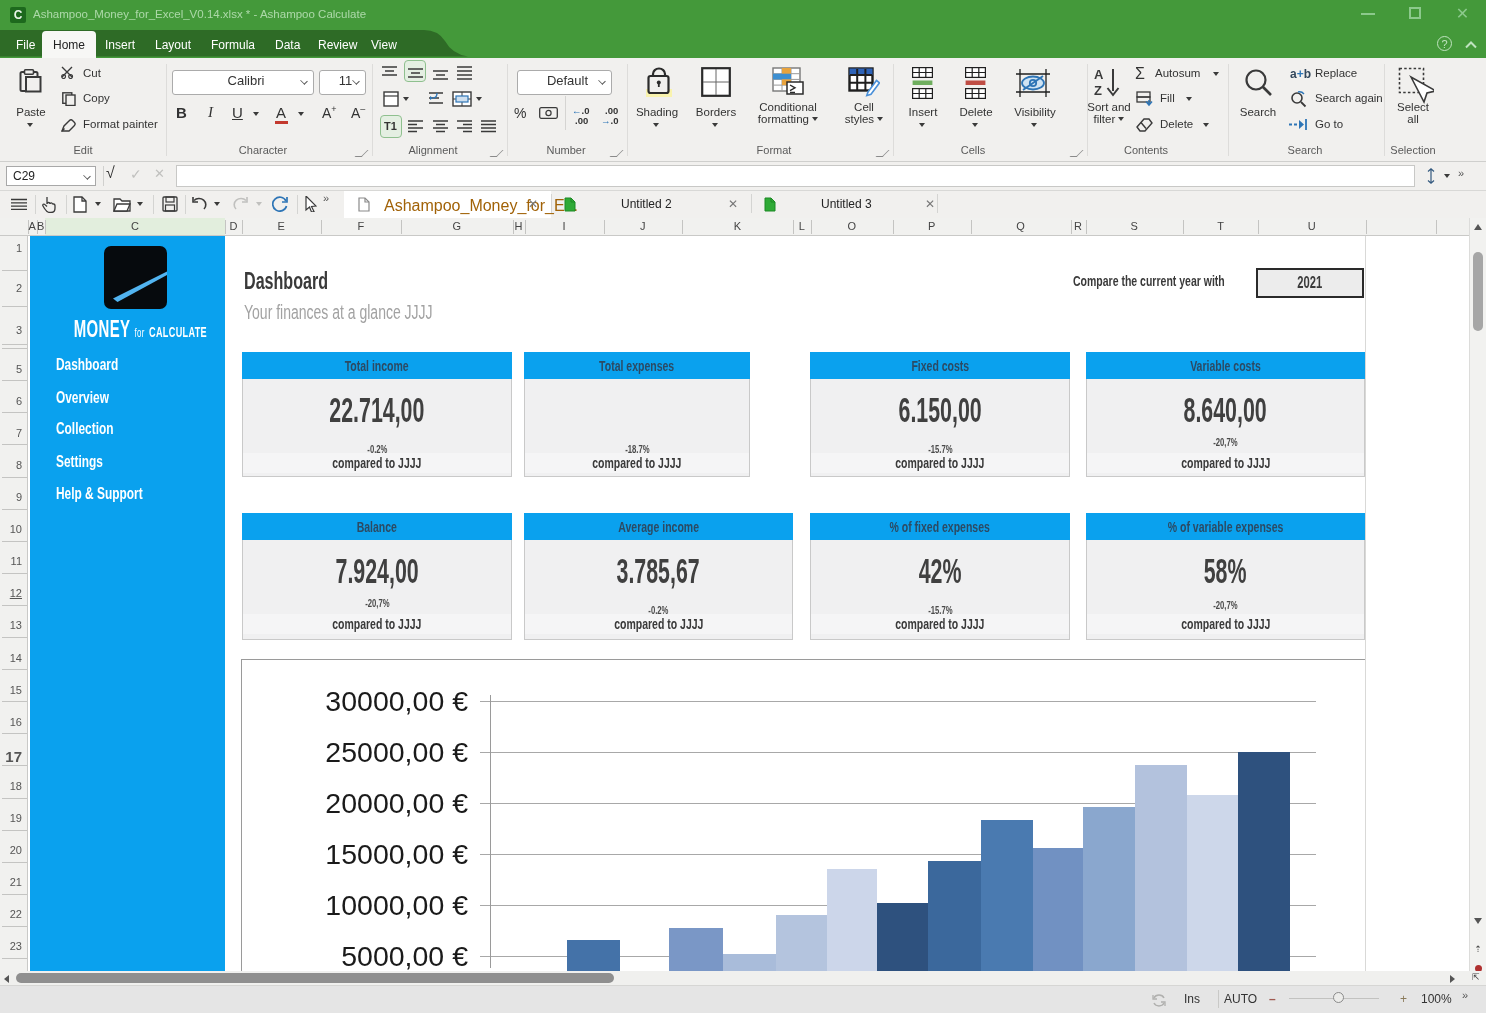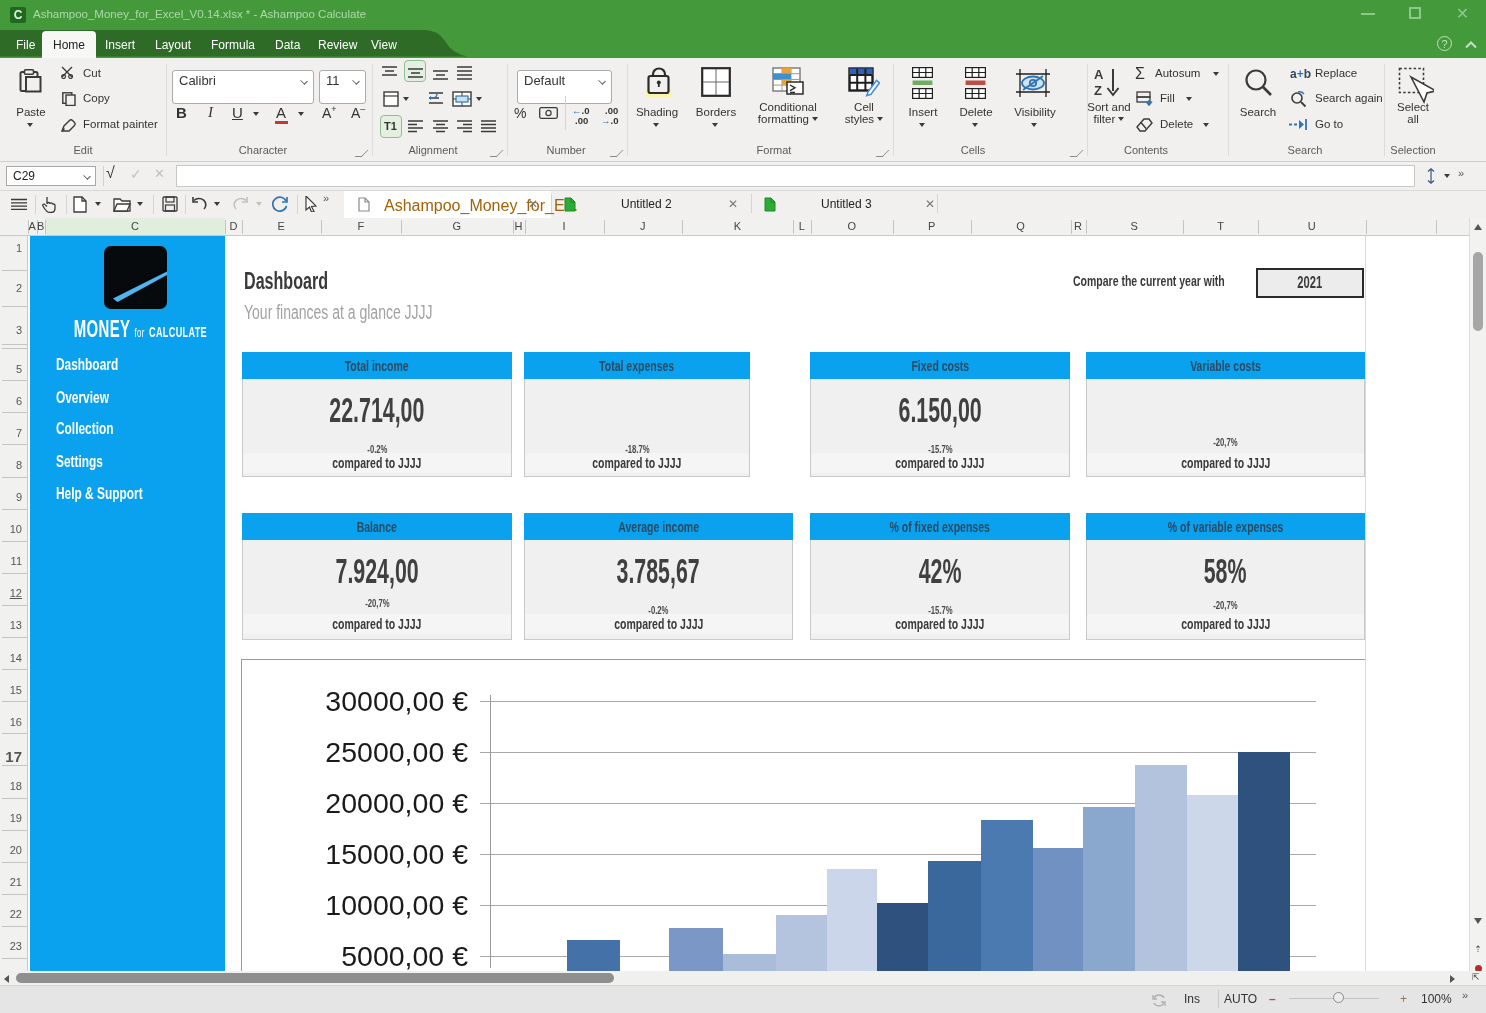--- a/index.html
+++ b/index.html
@@ -270,21 +270,21 @@
       <path d="M13,10 L26,35 L29,26 L38,24 Z" fill="#fff" stroke="#3a3a3a" stroke-width="1.6"></path>
     </svg>
 <div class="ab ctr" style="left:1383px;top:43px;width:60px;">Select<br>all</div>
 </div>
 <style>
 #ribbon .sep { top:6px; width:1px; height:92px; background:#dddcda; }
 #ribbon .slab { top:86px; text-align:center; font-size:11px; color:#5a5a5a; }
 #ribbon .corner { top:92px; width:7px; height:7px; border-right:1.5px solid #8a8a8a; border-bottom:1.5px solid #8a8a8a; transform:skew(-45deg) translateX(-3px); }
 #ribbon .arr { width:0;height:0;border-left:3.5px solid transparent;border-right:3.5px solid transparent;border-top:4px solid #3a3a3a; }
 #ribbon .arrin { display:inline-block;width:0;height:0;border-left:3.5px solid transparent;border-right:3.5px solid transparent;border-top:4px solid #3a3a3a;vertical-align:2px; }
-#ribbon .combo { height:34px; background:#fff; border:1px solid #ababab; border-radius:3px; line-height:19px; }
+#ribbon .combo { height:25px; background:#fff; border:1px solid #ababab; border-radius:3px; line-height:19px;text-align:center; }
 #ribbon .combo .chv { position:absolute; right:6px; top:7px; width:6px;height:6px; border-right:1.5px solid #555; border-bottom:1.5px solid #555; transform:rotate(45deg) scaleY(0.8); }
 </style>
 
 <div class="ab" style="left:0;top:162px;width:1486px;height:29px;background:#f1f0ee;border-bottom:1px solid #d8d8d6;"></div>
 <div id="fbar" class="ab" style="left:0;top:162px;width:1486px;height:29px;">
   <div class="ab" style="left:6px;top:4px;width:90px;height:20px;background:#fff;border:1px solid #a8a8a8;font-size:12px;color:#222;line-height:18px;padding-left:6px;">C29</div>
   <div class="ab" style="left:84px;top:11px;width:6px;height:6px;border-right:1.5px solid #555;border-bottom:1.5px solid #555;transform:rotate(45deg) scaleY(0.8);"></div>
   <div class="ab" style="left:103px;top:4px;width:1px;height:20px;background:#d0d0ce;"></div>
   <div class="ab" style="left:106px;top:2px;font-size:16px;color:#333;">√</div>
   <div class="ab" style="left:130px;top:4px;font-size:14px;color:#c0c0be;">✓</div>
@@ -504,20 +504,21 @@
     <div class="chead"><span class="condc">Fixed costs</span></div>
     <div class="cbody">
         <div class="cnum"><span class="num">6.150,00</span></div>
       <div class="cpct"><span class="condc">-15,7%</span></div>
         <div class="ccmp"><span class="condc">compared to JJJJ</span></div>
       </div>
   </div>
   <div class="ab card" style="left:1058px;top:116px;width:279px;">
     <div class="chead"><span class="condc">Variable costs</span></div>
     <div class="cbody">
+        <div class="cnum"><span class="num">8.640,00</span></div>
       <div class="cpct" style="top:57px;"><span class="condc">-20,7%</span></div>
         <div class="ccmp"><span class="condc">compared to JJJJ</span></div>
       </div>
   </div>
 
   <div class="ab card" style="left:214px;top:277px;width:270px;">
     <div class="chead"><span class="condc">Balance</span></div>
     <div class="cbody2">
         <div class="cnum2"><span class="num">7.924,00</span></div>
       <div class="cpct2" style="top:57px;"><span class="condc">-20,7%</span></div>

